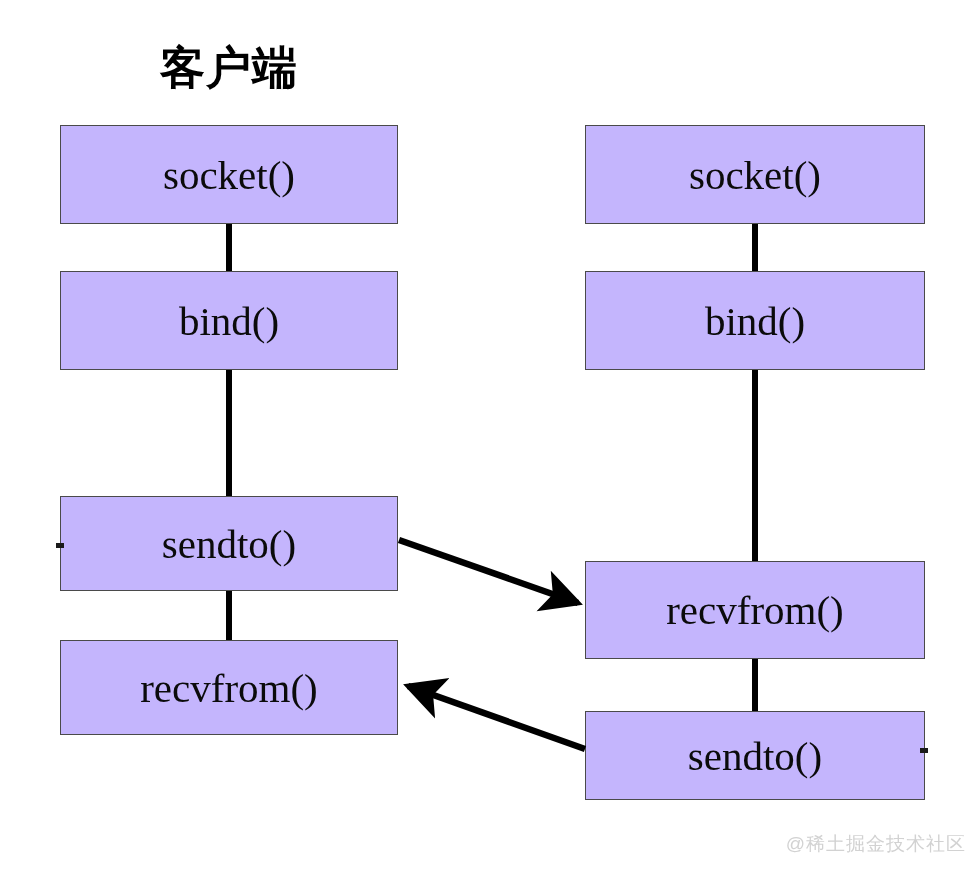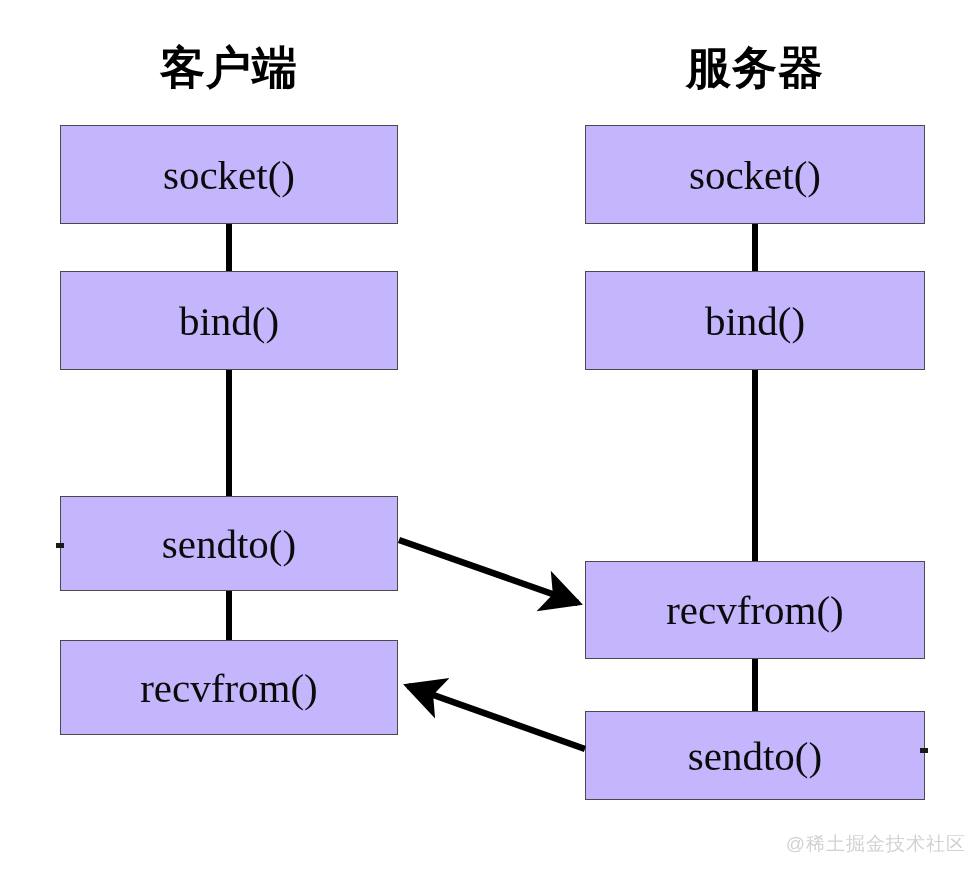--- a/index.html
+++ b/index.html
@@ -107,21 +107,20 @@
     white-space: nowrap;
     letter-spacing: 1px;
   }
 </style>
 </head>
 <body>
 
 <div id="canvas">
 
   <div class="col-title" id="title-client">客户端</div>
-  <div class="col-title" id="title-server">服务器</div>
 
   <div class="node-box" id="box-client-socket">
     <span class="node-label">socket()</span>
   </div>
   <div class="connector" id="conn-client-1"></div>
 
   <div class="node-box" id="box-client-bind">
     <span class="node-label">bind()</span>
   </div>
   <div class="connector" id="conn-client-2"></div>

